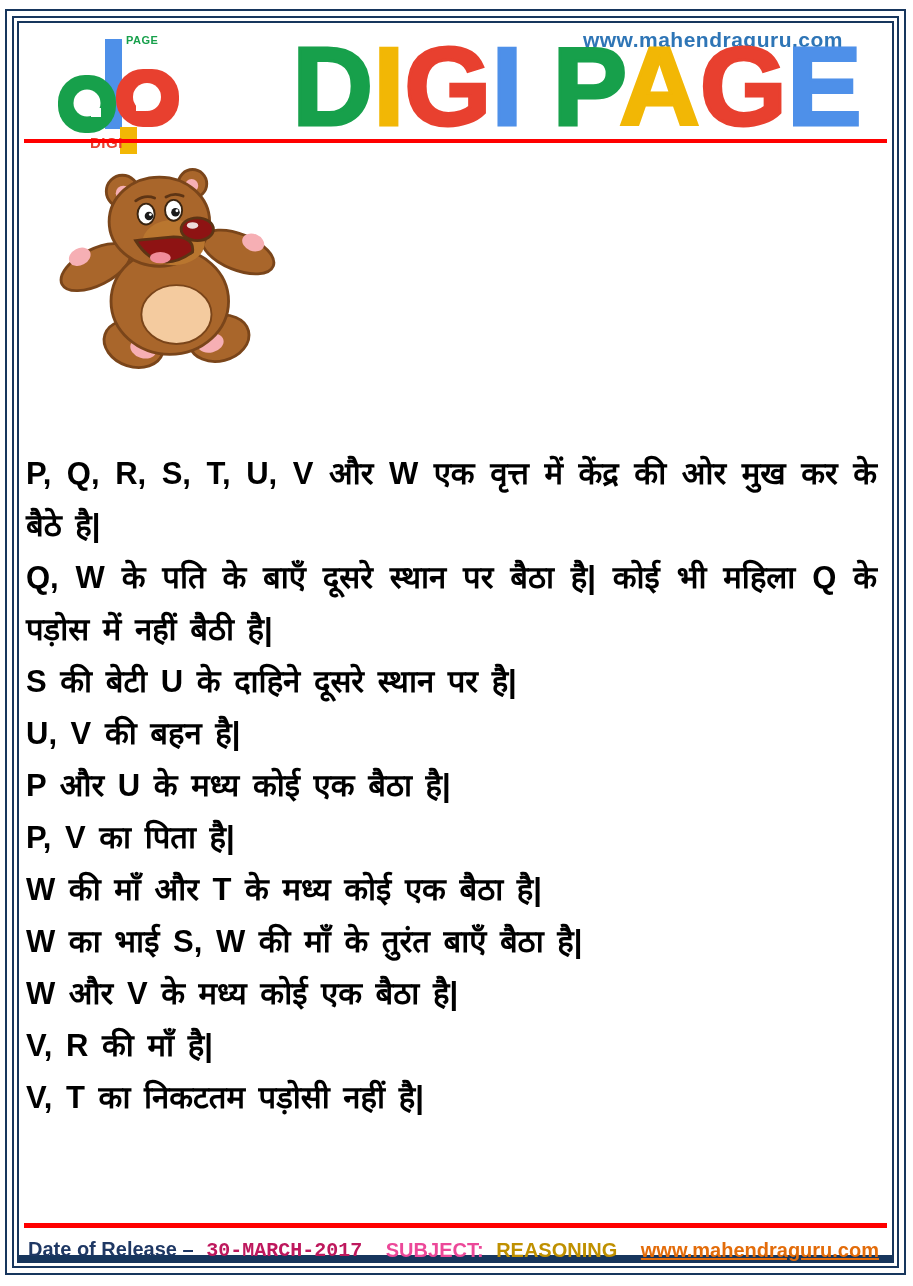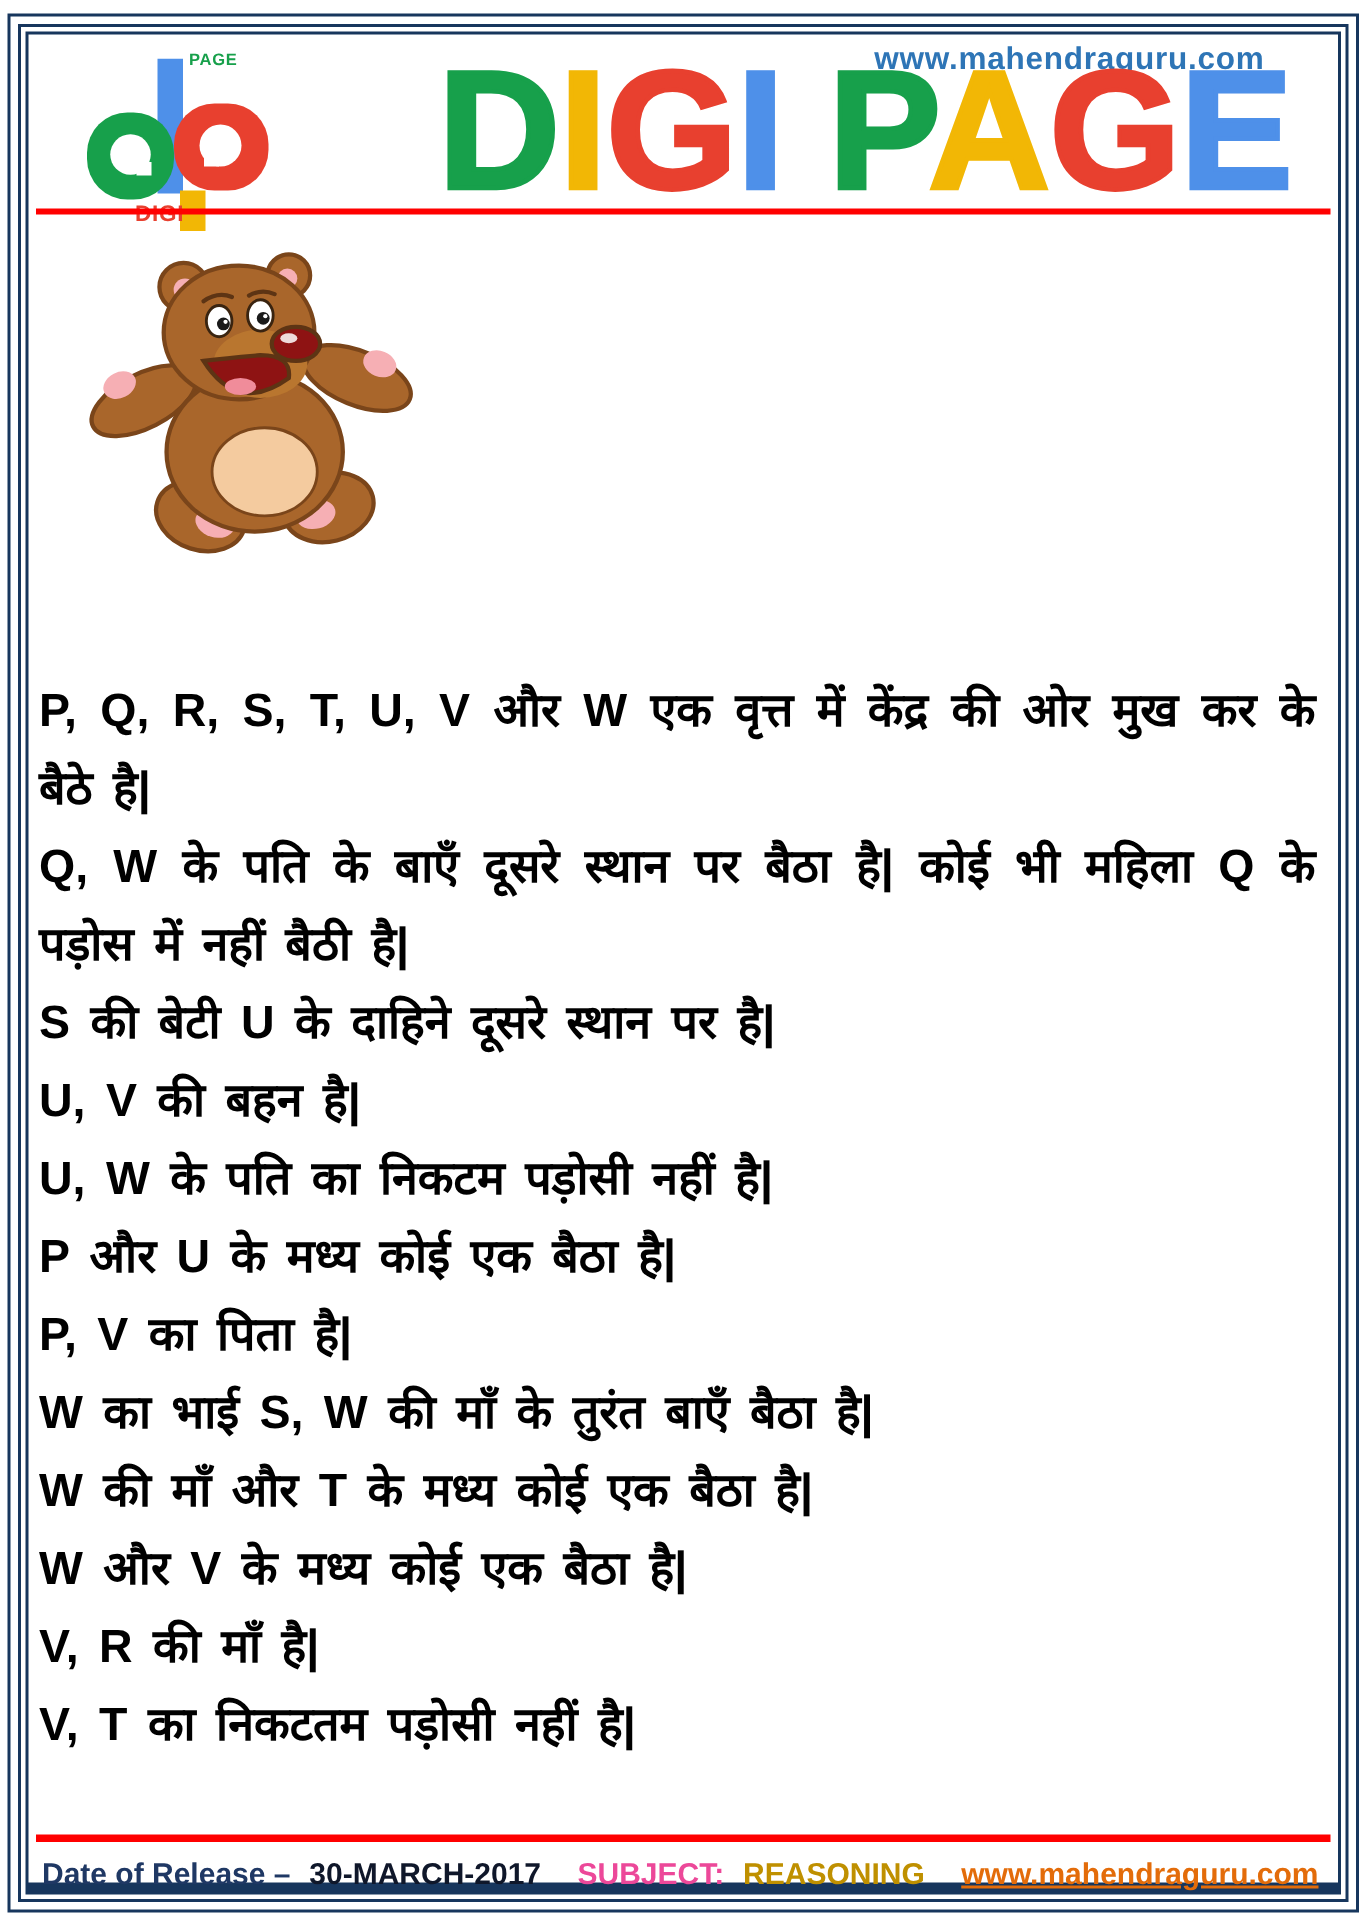--- a/index.html
+++ b/index.html
@@ -141,35 +141,34 @@
             <ellipse cx="148" cy="68" rx="6" ry="3.5" fill="#ffffff" opacity="0.85"></ellipse>
           </svg>
         </div>
 
 
         <div class="body-text">
           <p>P, Q, R, S, T, U, V और W एक वृत्त में केंद्र की ओर मुख कर के बैठे है|</p>
           <p>Q, W के पति के बाएँ दूसरे स्थान पर बैठा है| कोई भी महिला Q के पड़ोस में नहीं बैठी है|</p>
           <p>S की बेटी U के दाहिने दूसरे स्थान पर है|</p>
           <p>U, V की बहन है|</p>
-          <p>U, W के पति का निकटम पड़ोसी नहीं है|</p>
           <p>P और U के मध्य कोई एक बैठा है|</p>
           <p>P, V का पिता है|</p>
+          <p>W की माँ और T के मध्य कोई एक बैठा है|</p>
           <p>W का भाई S, W की माँ के तुरंत बाएँ बैठा है|</p>
-          <p>W की माँ और T के मध्य कोई एक बैठा है|</p>
           <p>W और V के मध्य कोई एक बैठा है|</p>
           <p>V, R की माँ है|</p>
           <p>V, T का निकटतम पड़ोसी नहीं है|</p>
         </div>
 
         <div class="redline-bottom" style="background: rgb(255, 0, 0);"></div>
         <div class="footer">
           <div>
             <span class="lbl" style="color: rgb(31, 56, 100);">Date of Release –</span>
-            <span class="val" style="color: #0f172a;">30-MARCH-2017</span>
+            <span class="val" style="color: #be185d; font-family: Liberation Mono, monospace;">30-MARCH-2017</span>
           </div>
           <div>
             <span class="lbl" style="color: #ec4899;">SUBJECT:</span>
             <span class="val" style="color: rgb(191, 144, 0);">REASONING</span>
           </div>
           <a class="link" style="color: rgb(227, 108, 10);">www.mahendraguru.com</a>
         </div>
 
       </div>
     </div>

